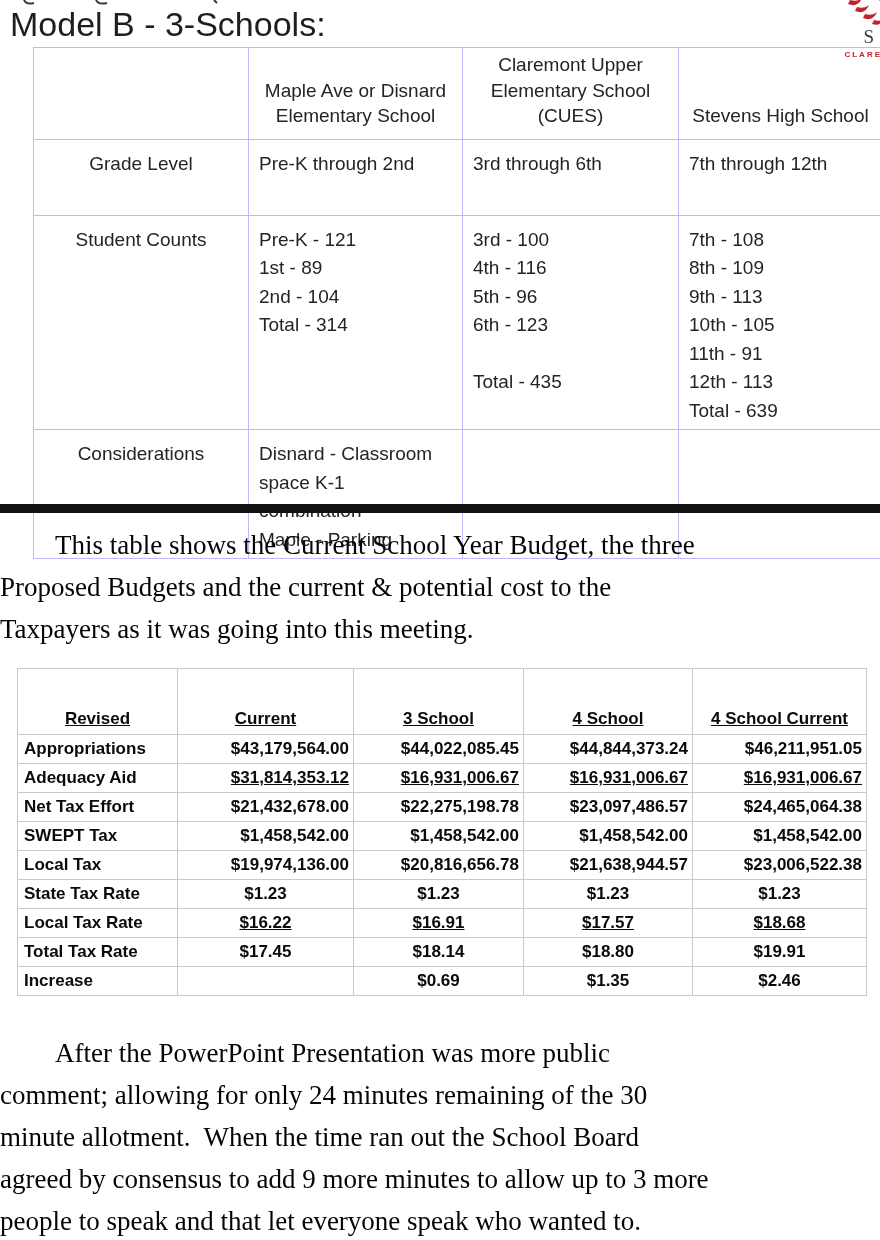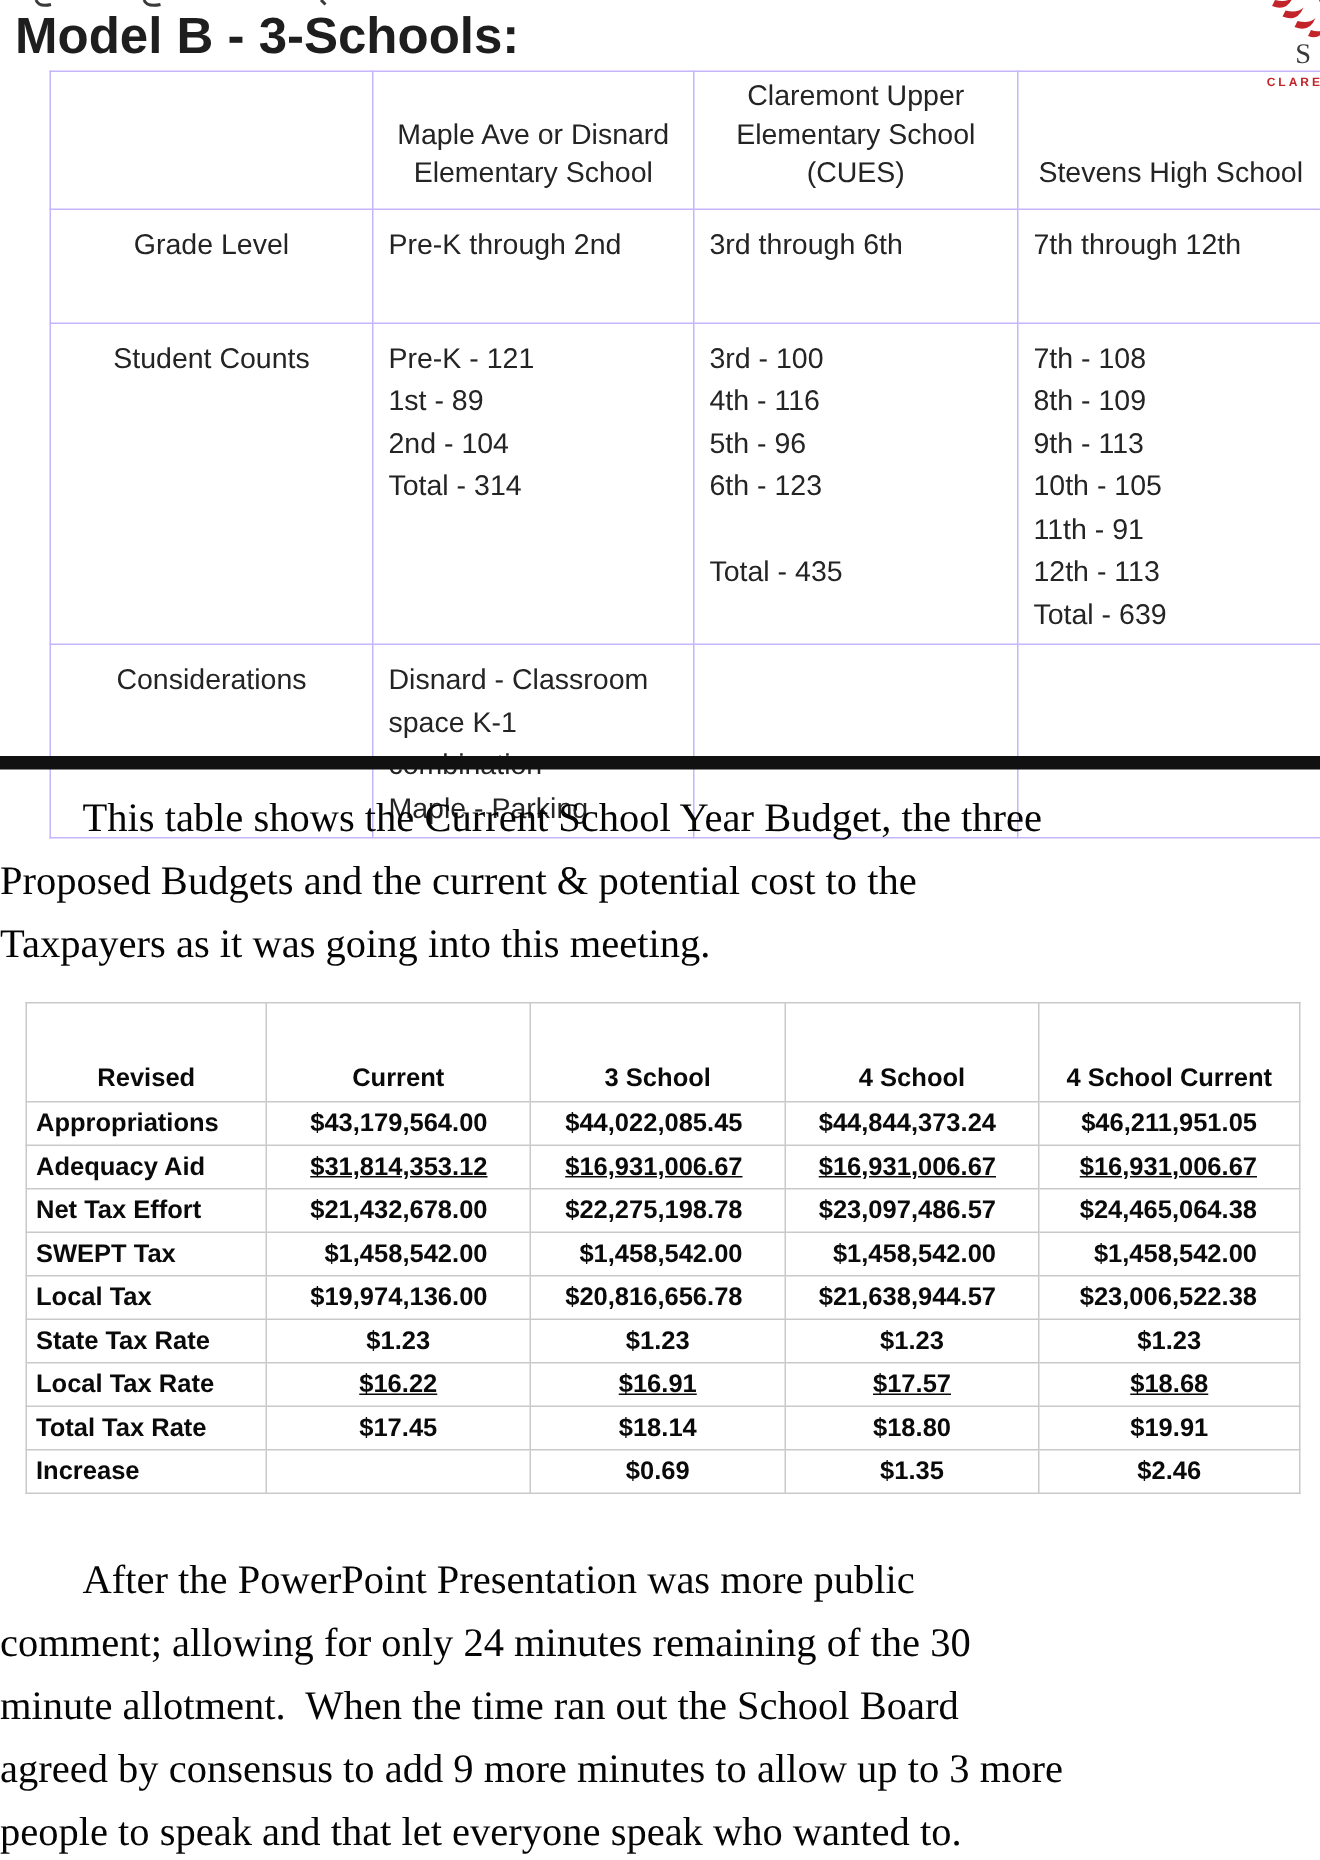--- a/index.html
+++ b/index.html
@@ -9,21 +9,21 @@
   
   #top-artifact{position:absolute;left:0;top:0;}
   #logo{position:absolute;right:-4px;top:0;width:72px;height:64px;text-align:right;}
   #logo .laurel{position:absolute;right:0;top:-6px;}
   #logo .letter{position:absolute;right:10px;top:26px;font-family:"Liberation Serif",serif;
                 font-size:19px;color:#3a3a3a;}
   #logo .caption{position:absolute;right:2px;top:50px;font-size:8px;font-weight:bold;
                  letter-spacing:2px;color:#c3242a;white-space:nowrap;}
 
   
-  #title{position:absolute;left:10px;top:5px;font-size:34px;color:#1e1e1e;white-space:nowrap;font-weight:bold;}
+  #title{position:absolute;left:10px;top:5px;font-size:34px;color:#1e1e1e;white-space:nowrap;}
 
   
   #schools-table{position:absolute;left:33px;top:47px;border-collapse:collapse;table-layout:fixed;
                  width:849px;font-size:19px;line-height:1.5;color:#242424;}
   #schools-table td{border:1px solid #c4b5fd;padding:4px 10px;vertical-align:top;
                     white-space:pre-line;overflow:hidden;}
   #schools-table tr.hdr td{vertical-align:bottom;text-align:center;padding-bottom:10px;line-height:1.35;}
   #schools-table td.rowlabel{padding-top:10px;text-align:center;}
   #schools-table td.body{padding-top:10px;}
 
@@ -36,23 +36,23 @@
         white-space:pre-wrap;text-indent:55px;}
   #para-budget{top:524px;}
   #para-meeting{top:1032px;}
 
   
   #budget-table{position:absolute;left:17px;top:668px;border-collapse:collapse;table-layout:fixed;
                 width:849px;font-size:17px;font-weight:bold;color:#0a0a0a;}
   #budget-table td{border:1px solid #c9c9c9;height:28px;padding:0 4px;vertical-align:middle;
                    overflow:hidden;white-space:nowrap;}
   #budget-table tr.hdr td{height:60px;vertical-align:bottom;text-align:center;padding-bottom:5px;}
-  #budget-table tr.hdr td span{}
+  #budget-table tr.hdr td span{text-decoration:underline;}
   #budget-table td.lbl{text-align:left;padding-left:6px;}
-  #budget-table td.money{text-align:right;padding-right:28px;}
+  #budget-table td.money{text-align:right;padding-right:4px;}
   #budget-table td.rate{text-align:center;}
   #budget-table tr.u td.val span{text-decoration:underline;}
 </style>
 </head>
 <body>
 
 <div id="page">
 
   <svg id="top-artifact" width="240" height="6" viewBox="0 0 240 6">
     <path d="M24 0 q2 5 10 3" stroke="#3a3a3a" stroke-width="2" fill="none"></path>

